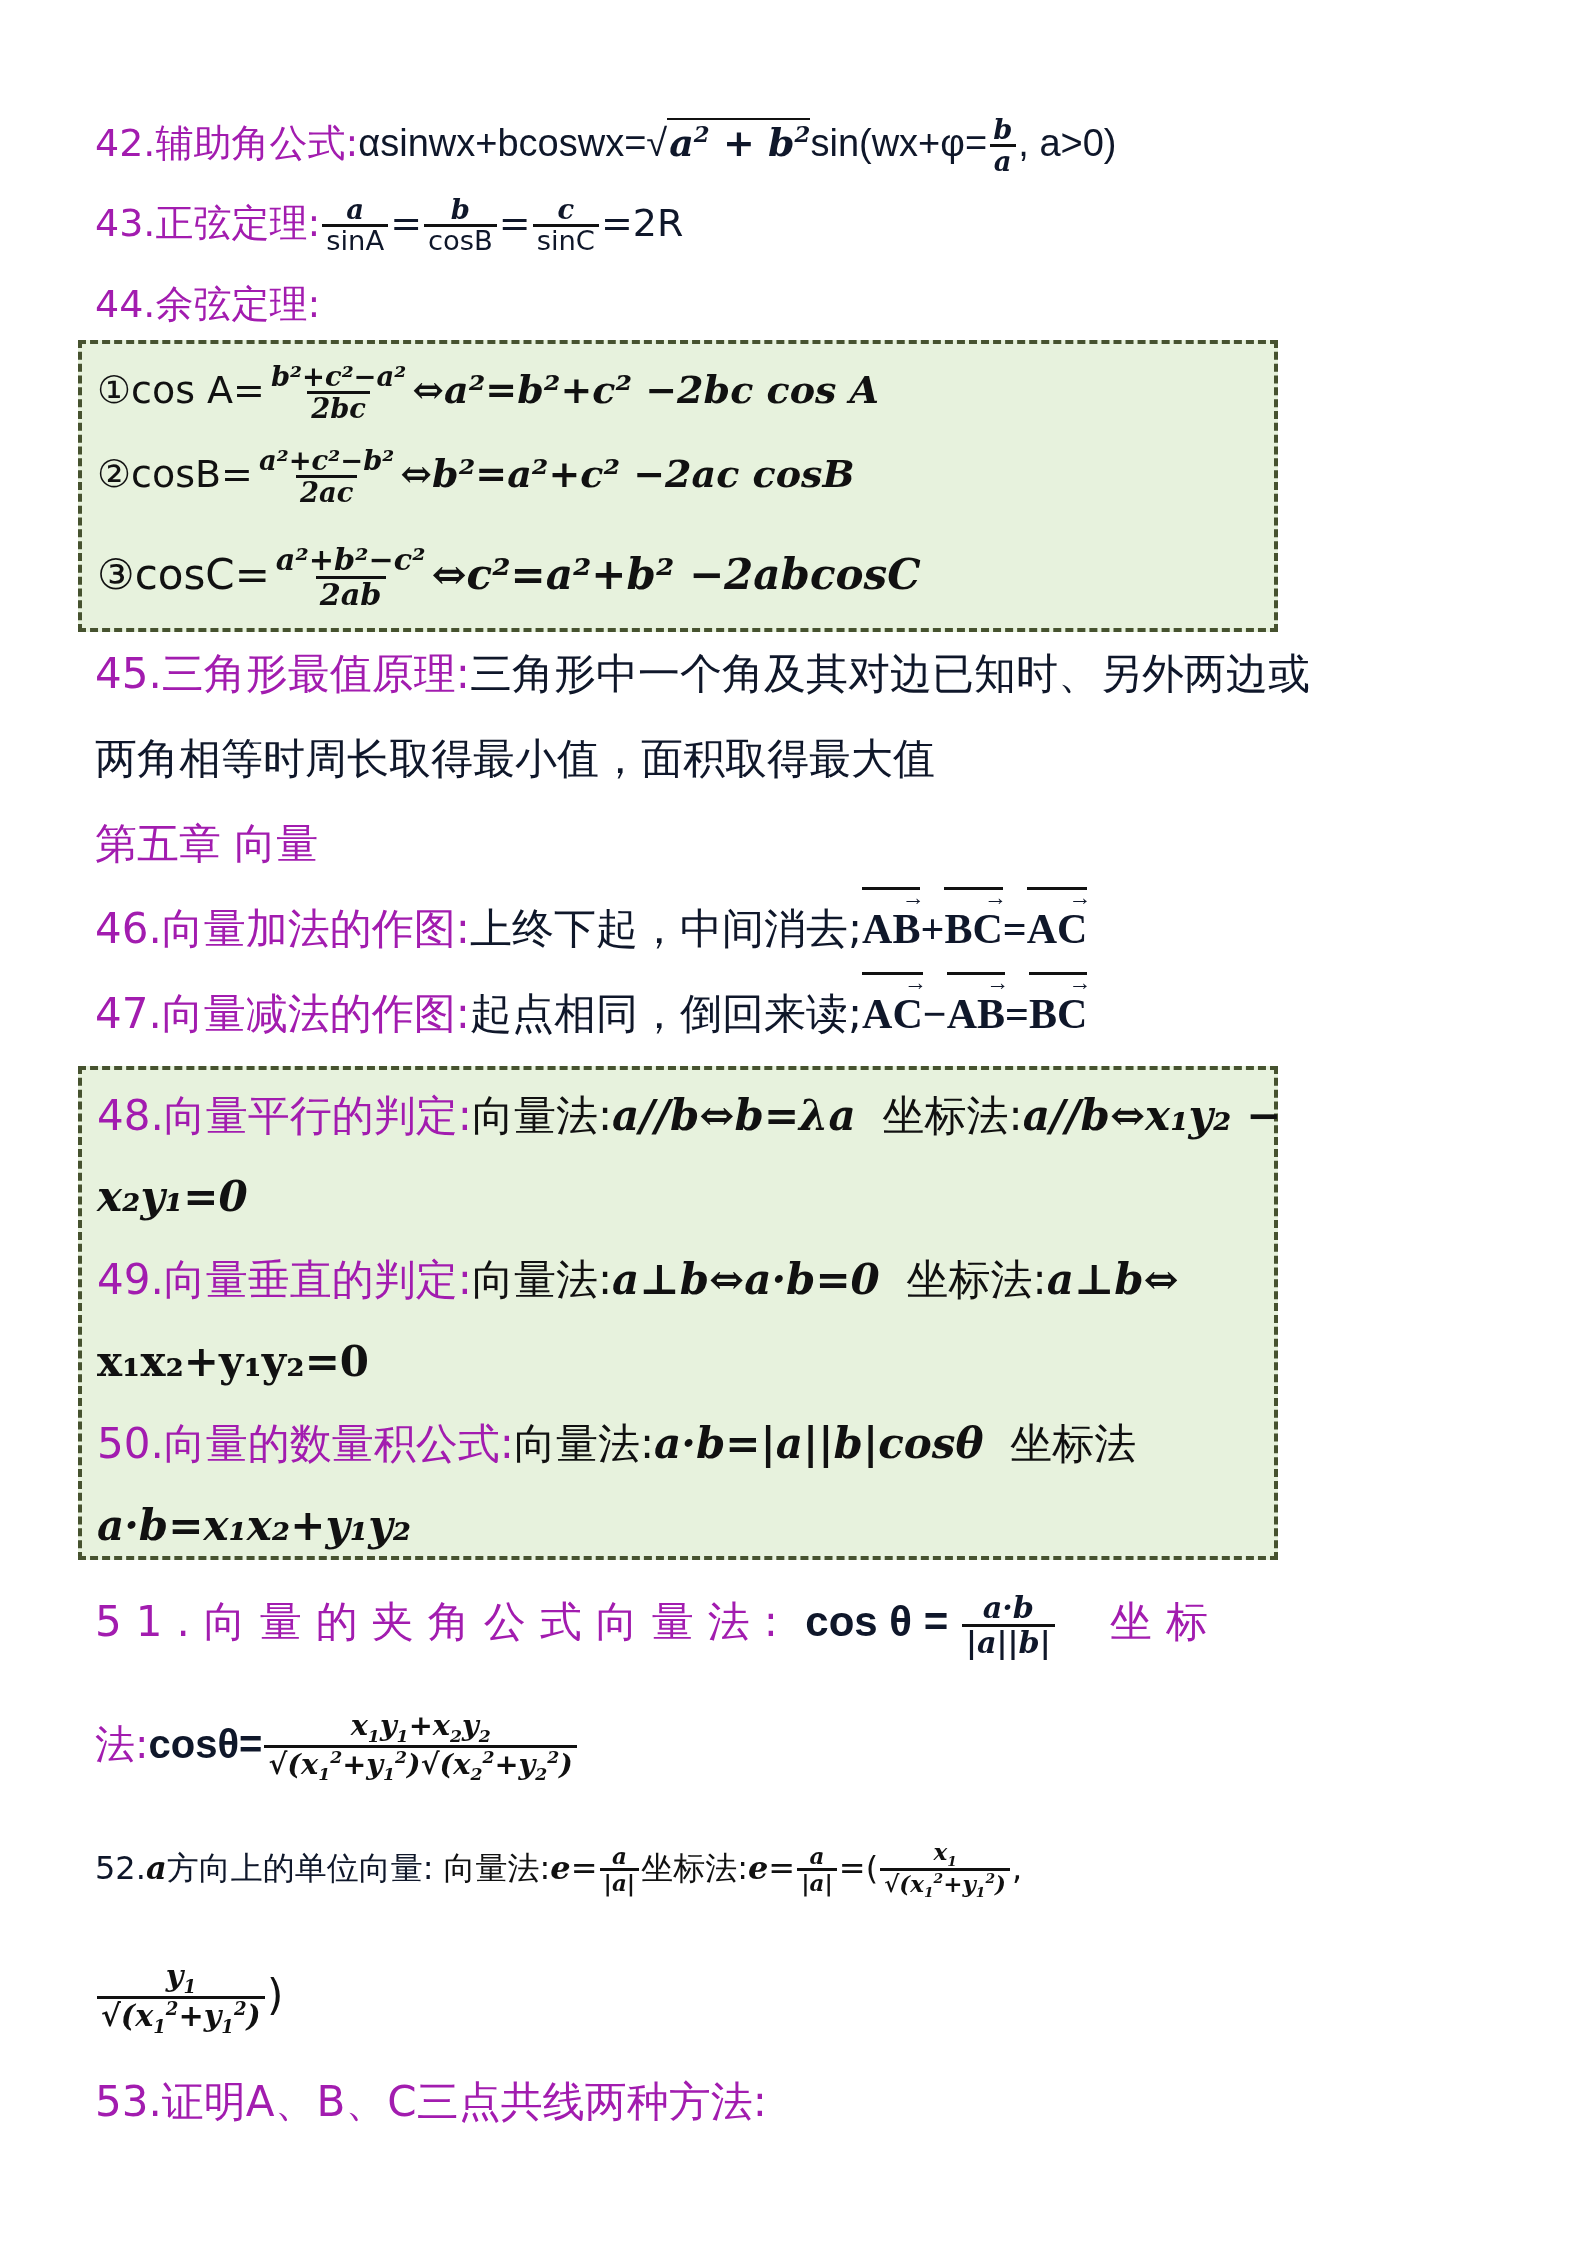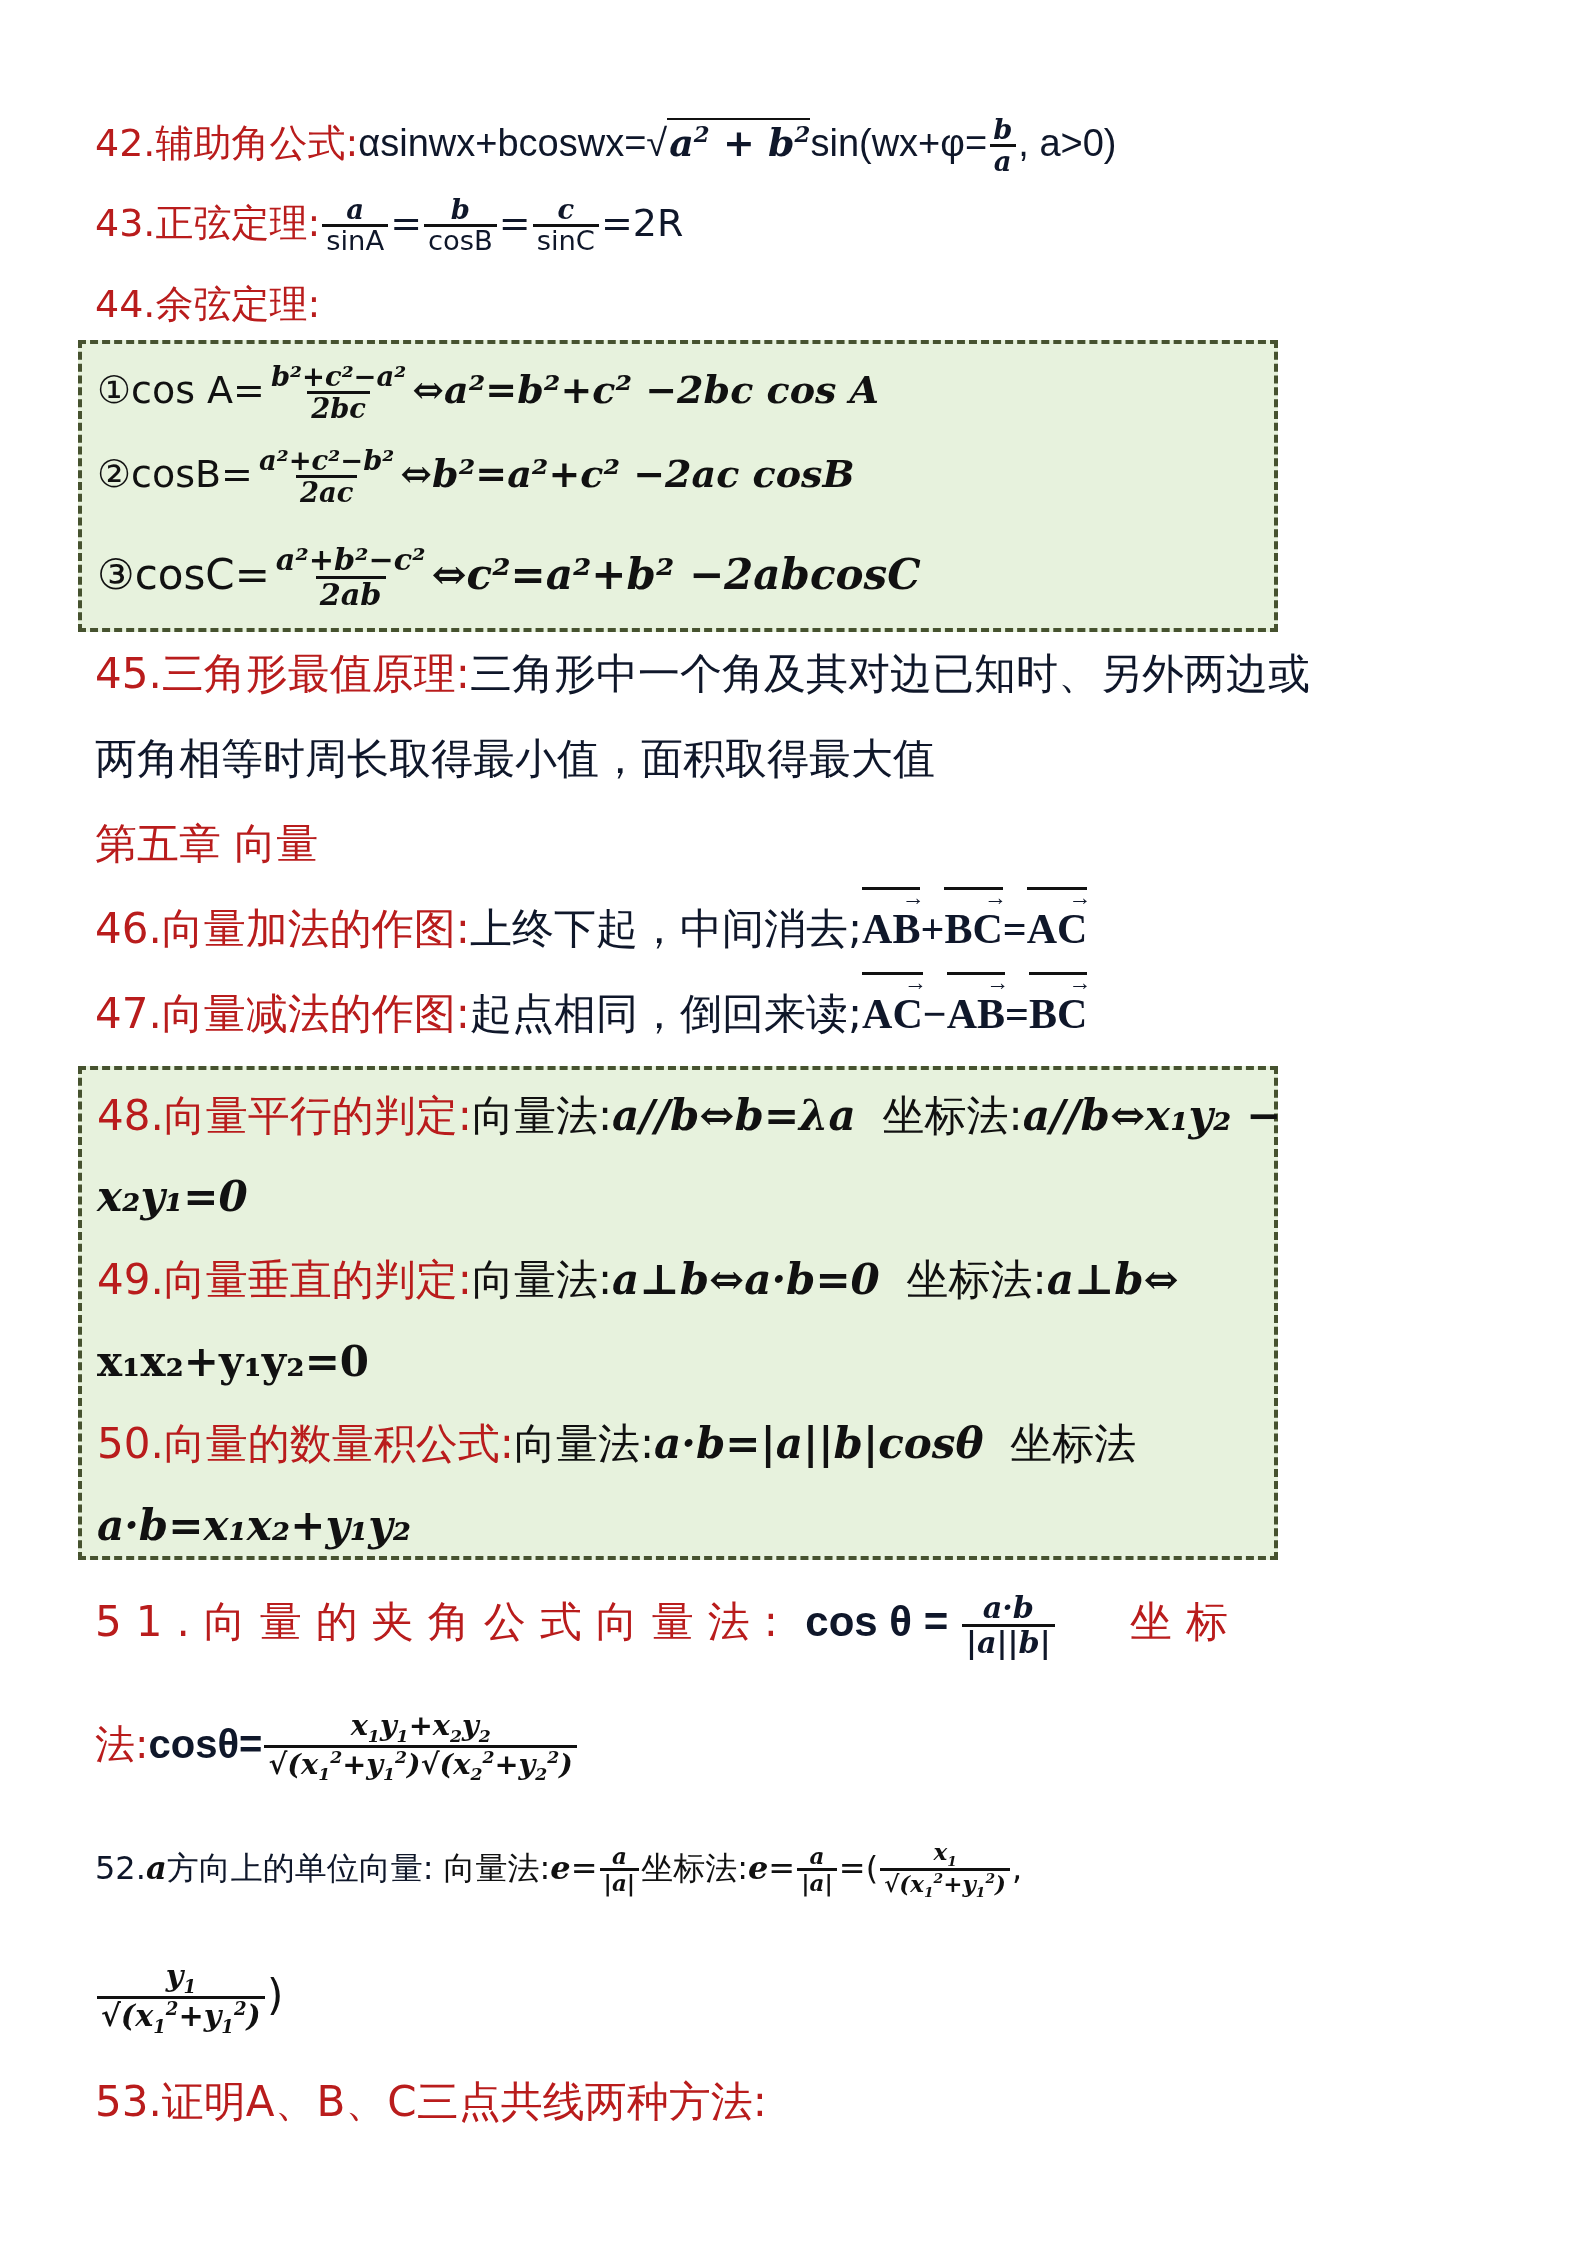--- a/index.html
+++ b/index.html
@@ -1,19 +1,19 @@
 <!DOCTYPE html>
 <html><head>
 <meta charset="utf-8">
 <style>
   html, body { margin:0; padding:0; background:#ffffff; }
   body { width:1587px; height:2245px; position:relative; overflow:hidden;
          font-family: "DejaVu Sans", "Liberation Sans", sans-serif; color:#111; }
   .line { position:absolute; left:95px; font-size:38px; line-height:48px; white-space:nowrap; }
-  .g { color:#b91c1c; }
+  .g { color:#a21caf; }
   .k { color:#0f172a; }
   .m { font-family: "DejaVu Serif", "Liberation Serif", serif; font-style:italic; font-weight:bold; }
   .mr { font-family: "Liberation Sans", sans-serif; }
   .box { position:absolute; left:78px; width:1200px; background:#e7f2dd;
          border:4px dashed #46522f; box-sizing:border-box; }
   .frac { display:inline-flex; flex-direction:column; align-items:center; vertical-align:middle;
           margin:0 2px; line-height:1.05; }
   .frac .num { font-size:0.72em; padding:0 4px; }
   .frac .den { font-size:0.72em; padding:0 4px; border-top:3px solid #111; }
   .ovl { border-top:3px solid #111; position:relative; padding-top:16px; font-weight:bold; font-family:"Liberation Serif", serif; }
@@ -109,21 +109,21 @@
     <span class="m">a·b=x₁x₂+y₁y₂</span>
   </div>
 </div>
 
 <div class="line" style="top:1592px; font-size:42px;">
   <span class="g sp">51.向量的夹角公式向量法:</span>
   <span class="k mr" style="font-weight:bold;">cos θ = <span class="frac">
         <span class="num m">a·b</span>
         <span class="den m">|a||b|</span>
       </span></span>
-  <span class="g sp" style="margin-left:60px;">坐标</span>
+  <span class="g sp" style="margin-left:40px;">坐标</span>
 </div>
 <div class="line" style="top:1710px; font-size:40px;">
   <span class="g">法:</span><span class="k mr" style="font-weight:bold;">cosθ=</span><span class="frac">
       <span class="num m">x<sub>1</sub>y<sub>1</sub>+x<sub>2</sub>y<sub>2</sub></span>
       <span class="den m">√(x<sub>1</sub><sup>2</sup>+y<sub>1</sub><sup>2</sup>)√(x<sub>2</sub><sup>2</sup>+y<sub>2</sub><sup>2</sup>)</span>
     </span>
 </div>
 
 <div class="line" style="top:1840px; font-size:32px;">
   <span class="k">52.</span><span class="m">a</span><span class="k">方向上的单位向量:</span>&nbsp;<span>向量法:</span><span class="m">e</span>=<span class="frac">

